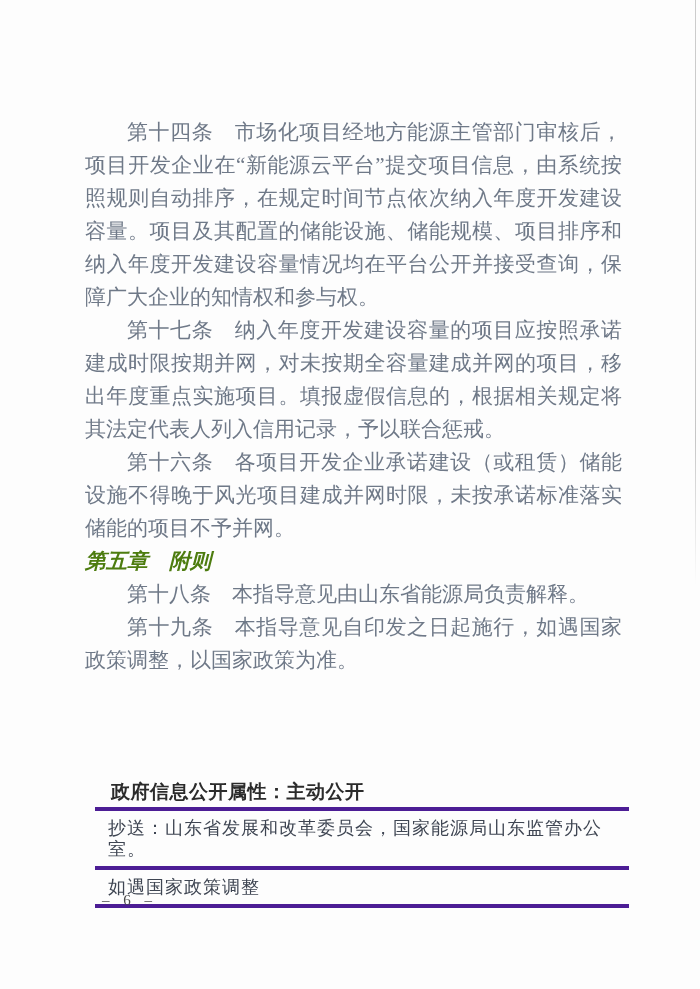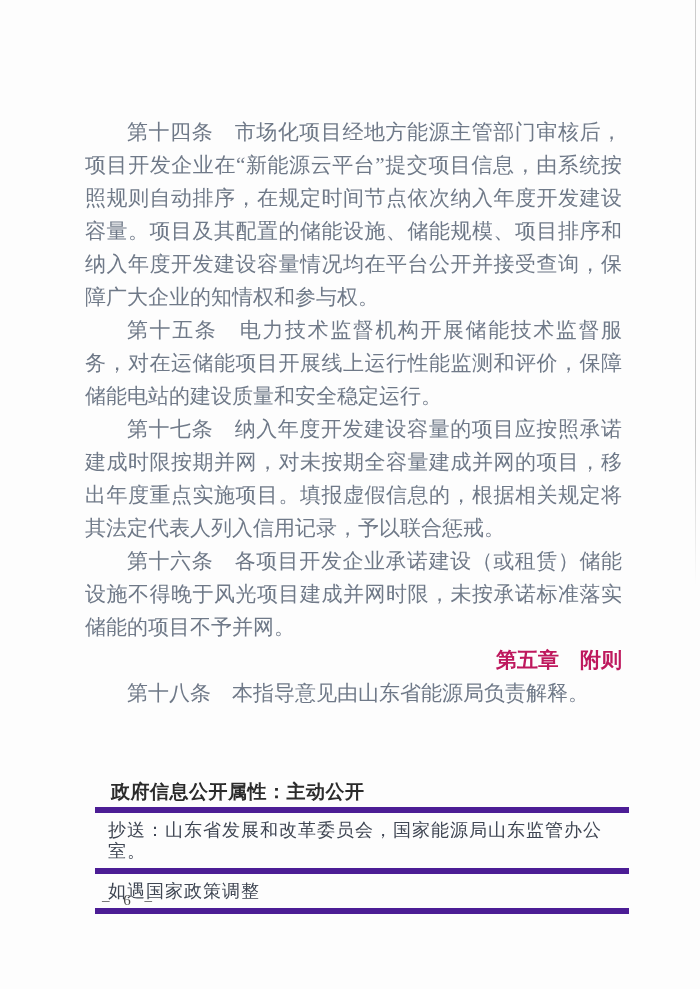--- a/index.html
+++ b/index.html
@@ -35,37 +35,38 @@
     color: #6f7988;
     text-align: justify;
   }
   .para {
     margin: 0;
     text-indent: 2em;
   }
   .chapter {
     margin: 0;
     text-indent: 0;
-    text-align: right;
+    text-align: left;
     font-size: 21px;
     line-height: 33px;
     font-weight: bold;
-    color: #be185d;
+    color: #4d7c0f;
+    font-style: italic;
   }
   .doc-footer {
     position: absolute;
     left: 95px;
     top: 779px;
     width: 534px;
     font-size: 18px;
     line-height: 21px;
     color: #3e4552;
   }
   .row {
-    border-bottom: 6px solid #4c1d95;
+    border-bottom: 4px solid #4c1d95;
   }
   .row-disclosure {
     padding: 2px 0 5px 16px;
     font-family: "Liberation Sans", "DejaVu Sans", sans-serif;
     font-weight: bold;
     font-size: 19px;
     color: #2b2b2b;
     letter-spacing: 0.5px;
   }
   .row-cc {
@@ -90,25 +91,25 @@
 </style>
 </head>
 <body>
 
 <div class="page">
 
   <div class="scan-edge"></div>
 
   <main class="content">
     <p class="para">第十四条　市场化项目经地方能源主管部门审核后，项目开发企业在“新能源云平台”提交项目信息，由系统按照规则自动排序，在规定时间节点依次纳入年度开发建设容量。项目及其配置的储能设施、储能规模、项目排序和纳入年度开发建设容量情况均在平台公开并接受查询，保障广大企业的知情权和参与权。</p>
-    <p class="para">第十五条　电力技术监督机构开展储能技术监督服务，对在运储能项目开展线上运行性能监测和评价，保障储能电站的建设质量和安全稳定运行。</p>
     <p class="para">第十七条　纳入年度开发建设容量的项目应按照承诺建成时限按期并网，对未按期全容量建成并网的项目，移出年度重点实施项目。填报虚假信息的，根据相关规定将其法定代表人列入信用记录，予以联合惩戒。</p>
     <p class="para">第十六条　各项目开发企业承诺建设（或租赁）储能设施不得晚于风光项目建成并网时限，未按承诺标准落实储能的项目不予并网。</p>
     <h2 class="chapter">第五章　附则</h2>
     <p class="para">第十八条　本指导意见由山东省能源局负责解释。</p>
+    <p class="para">第十九条　本指导意见自印发之日起施行，如遇国家政策调整，以国家政策为准。</p>
   </main>
 
   <footer class="doc-footer">
     <div class="row row-disclosure">
       <span>政府信息公开属性：主动公开</span>
     </div>
     <div class="row row-cc">
       <span>抄送：山东省发展和改革委员会，国家能源局山东监管办公室。</span>
     </div>
     <div class="row row-issue">

